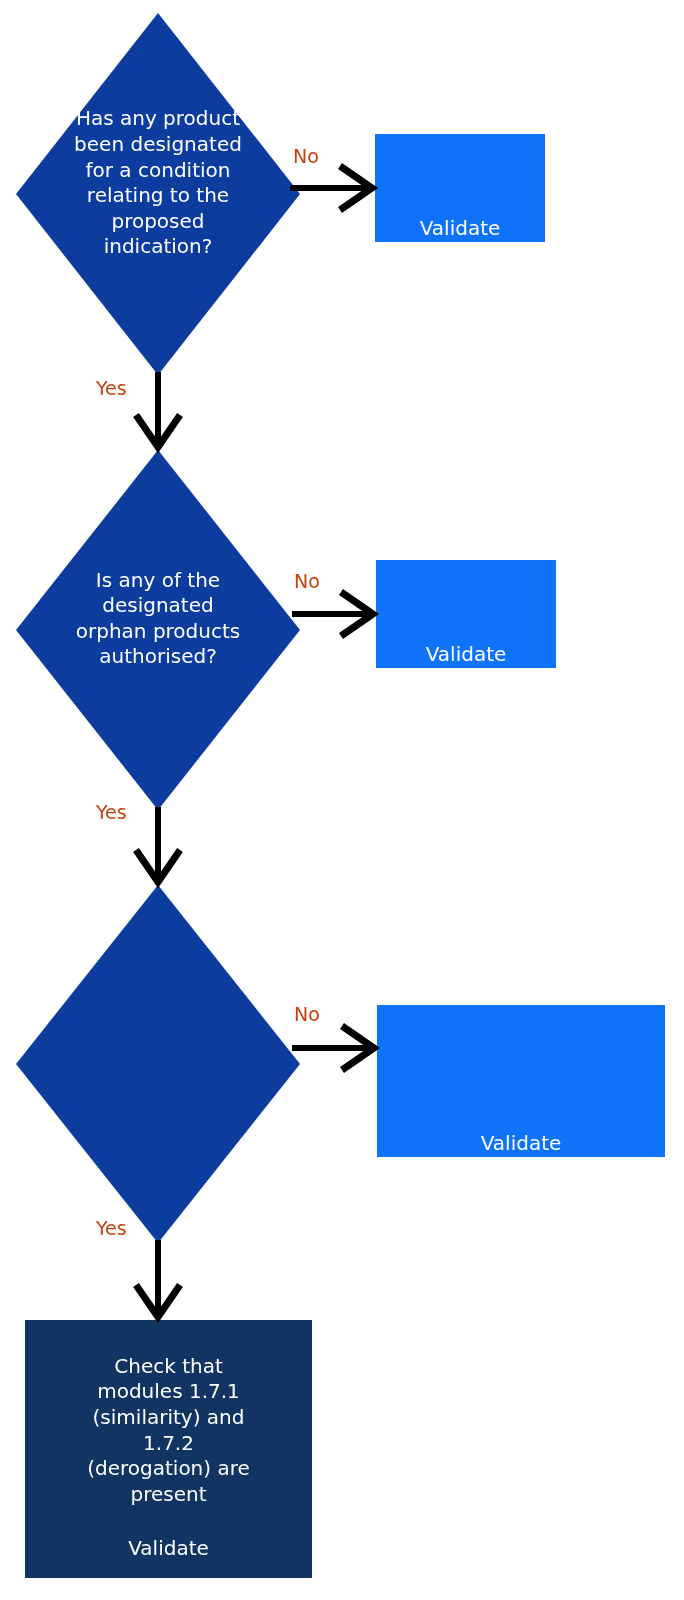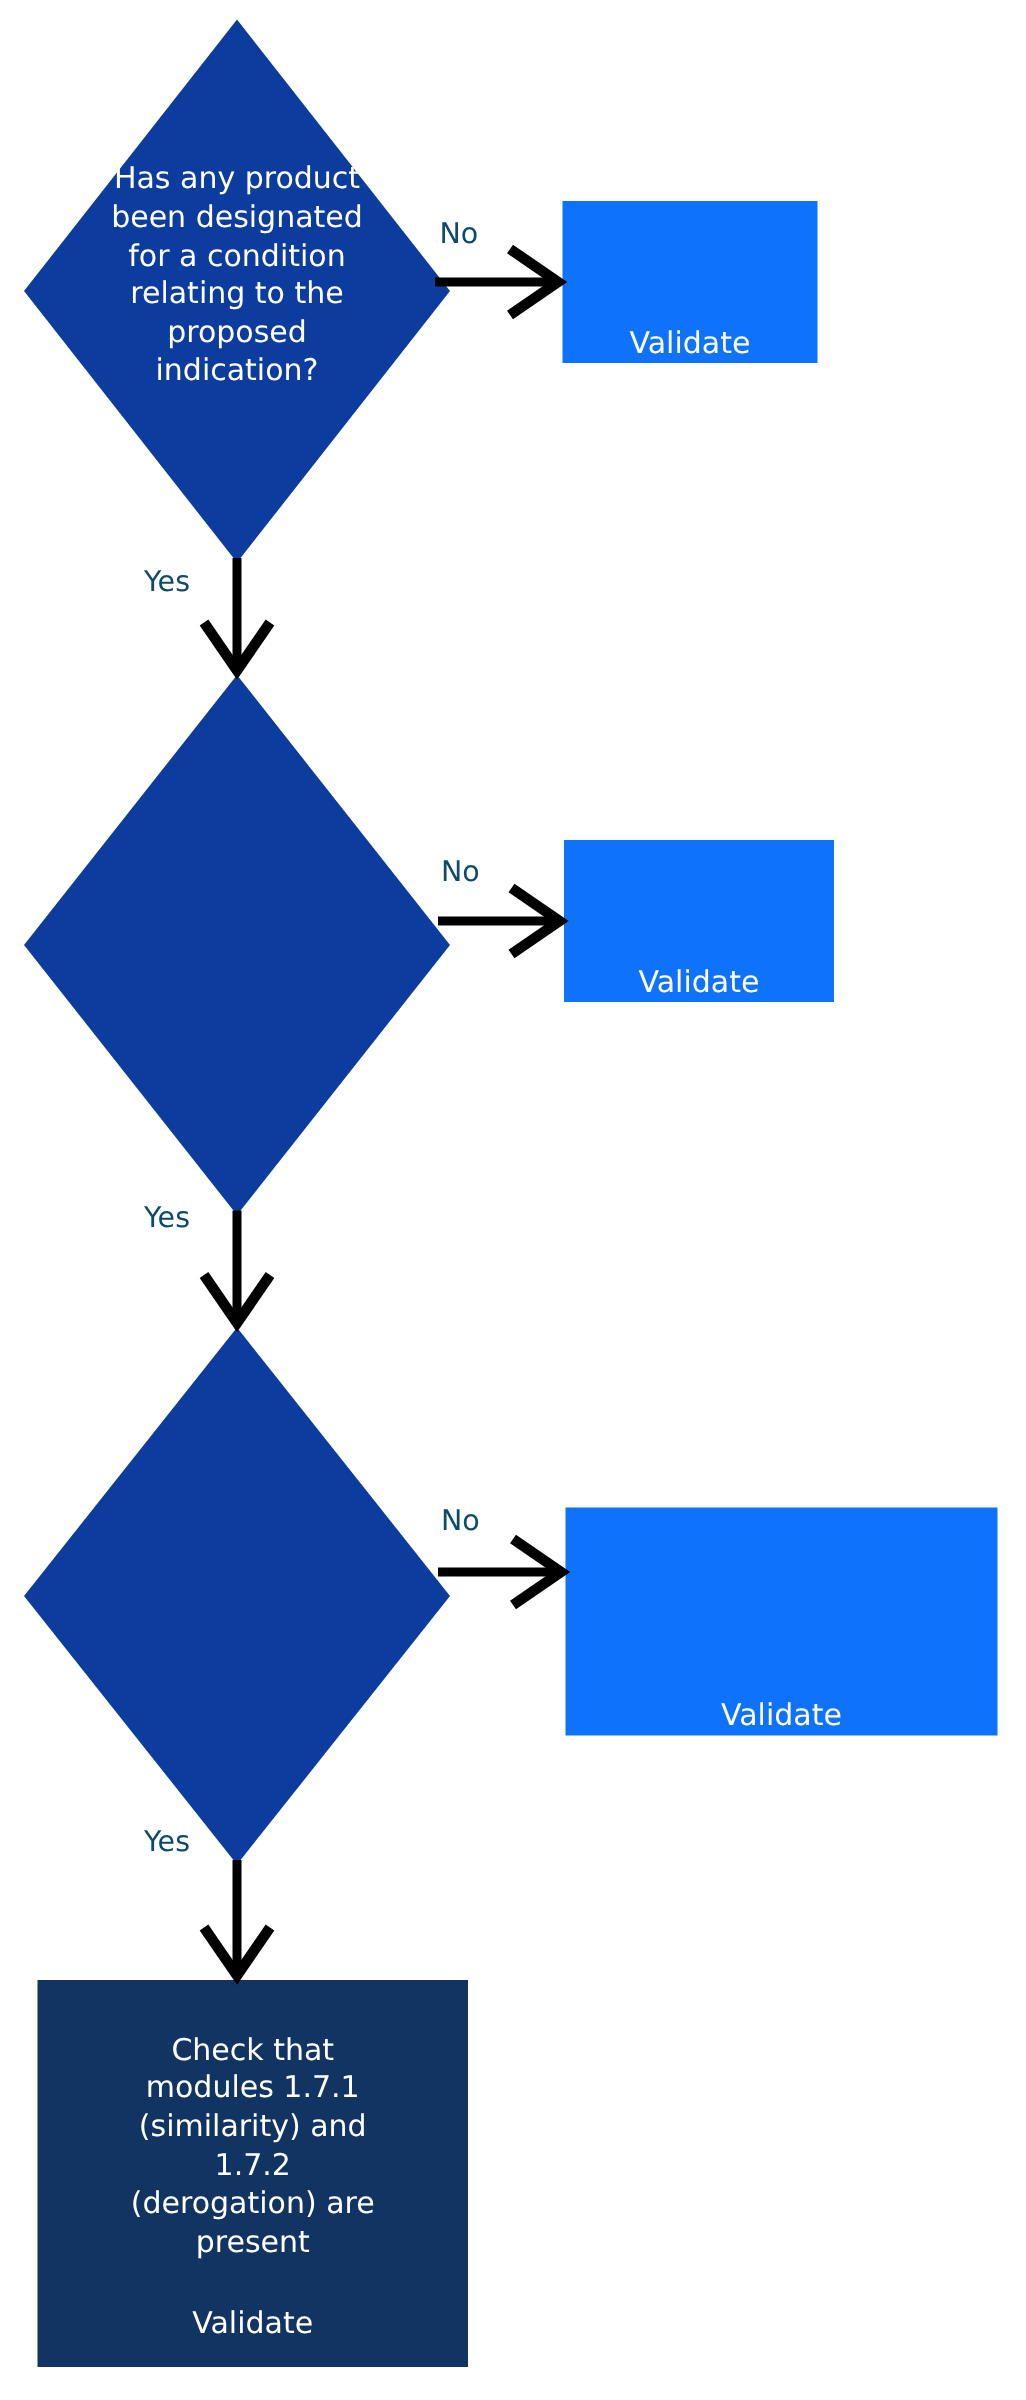--- a/index.html
+++ b/index.html
@@ -40,21 +40,21 @@
     line-height: 1.28;
     white-space: pre-line;
     pointer-events: none;
     -webkit-font-smoothing: antialiased;
   }
   .node-label .sub-line {
     margin-top: 1.45em;
   }
   .edge-label {
     position: absolute;
-    color: #0c4a6e;
+    color: #c2410c;
     font-family: "DejaVu Sans", sans-serif;
     font-size: 19px;
     line-height: 1;
     white-space: nowrap;
     pointer-events: none;
   }
   
   .d1-label { left: 38px;  top: 130px; width: 240px; height: 130px; }
   .d2-label { left: 38px;  top: 565px; width: 240px; height: 105px; }
   .d3-label { left: 38px;  top: 1010px; width: 240px; height: 80px; }
@@ -121,20 +121,26 @@
 for a condition
 relating to the
 proposed
 indication?</span>
   </div>
 
   <div class="node-label b1-label">
     <span>Validate</span>
   </div>
 
+  <div class="node-label d2-label">
+    <span>Is any of the
+designated
+orphan products
+authorised?</span>
+  </div>
 
   <div class="node-label b2-label">
     <span>Validate</span>
   </div>
 
 
   <div class="node-label b3-label">
     <span class="sub-line">Validate</span>
   </div>
 

